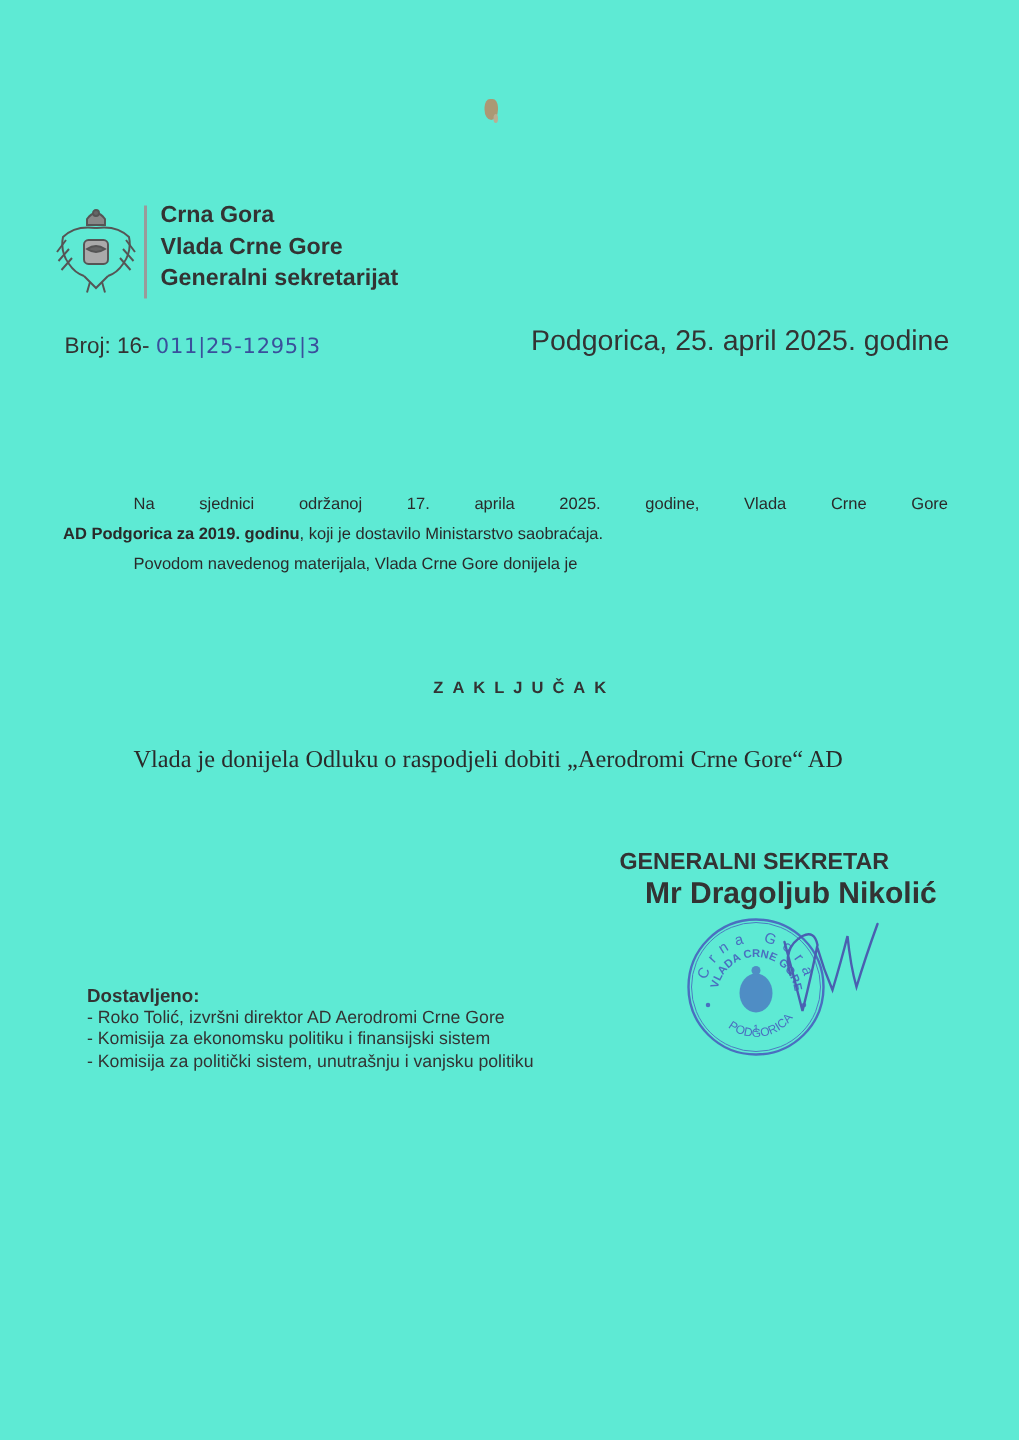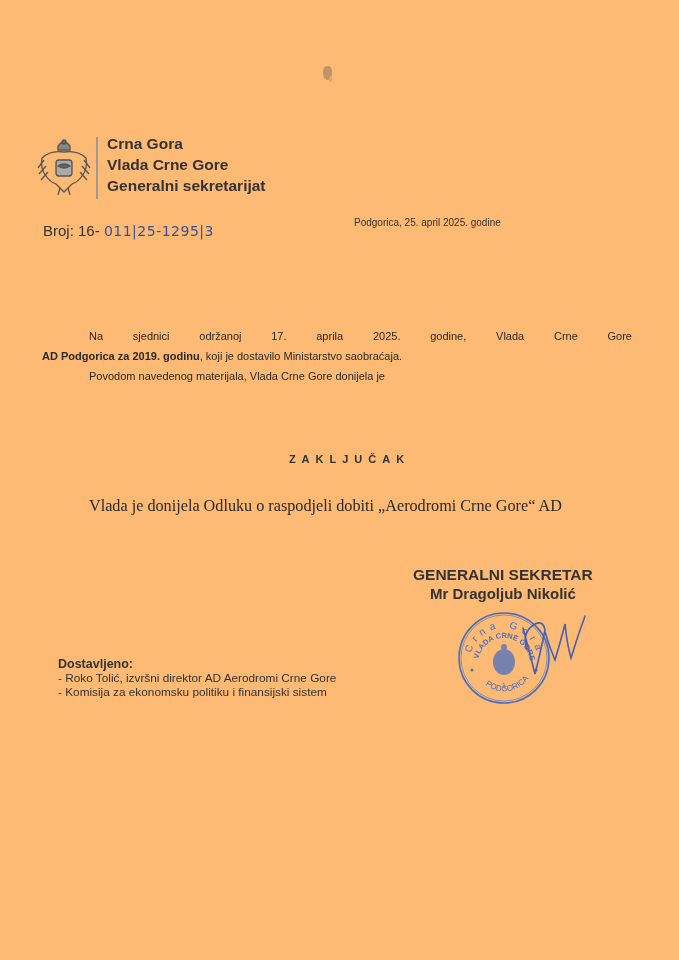--- a/index.html
+++ b/index.html
@@ -1,40 +1,40 @@
 <!DOCTYPE html>
 <html><head>
   <meta charset="utf-8">
   <style>
     html, body { margin: 0; padding: 0; background: #ffffff; }
     body { width: 679px; height: 960px; position: relative; overflow: hidden;
            font-family: "Liberation Sans", sans-serif; color: #222; }
-    .page { position: absolute; inset: 0; background: #fdba74; }
+    .page { position: absolute; inset: 0; background: #5eead4; }
     .abs { position: absolute; }
     .smudge { left: 323px; top: 66px; width: 9px; height: 14px; background: #b98a64;
               border-radius: 40% 40% 50% 50%; opacity: 0.85; }
     .smudge:after { content: ""; position: absolute; left: 6px; top: 10px; width: 3px; height: 6px;
               background: #c9a488; border-radius: 50%; }
     .crest { left: 36px; top: 138px; width: 56px; height: 58px; }
     .header-rule { left: 96px; top: 137px; width: 2px; height: 62px; background: #9a9a9a; }
     .header-block { left: 107px; top: 133px; font-weight: bold; font-size: 15.5px; line-height: 21px; color: #333; }
     .header-block div { white-space: nowrap; }
     .broj { left: 43px; top: 222px; font-size: 15px; color: #333; white-space: nowrap; }
     .broj .hand { font-family: "DejaVu Sans", sans-serif; color: #3a4f9c; font-size: 14px; letter-spacing: 0.5px; }
-    .date { left: 354px; top: 217px; font-size: 10px; color: #333; white-space: nowrap; }
+    .date { left: 354px; top: 217px; font-size: 19px; color: #333; white-space: nowrap; }
     .body-text { left: 42px; top: 326px; width: 590px; font-size: 11px; line-height: 20px; color: #2a2a2a; }
     .body-text p { margin: 0; text-align: justify; text-align-last: left; }
     .indent { text-indent: 47px; }
     .justify-full { text-align-last: justify !important; }
     .title { left: 0; width: 679px; top: 453px; text-align: center; font-weight: bold; font-size: 11px;
              letter-spacing: 6px; color: #333; padding-left: 20px; box-sizing: border-box; }
     .decision { left: 42px; top: 495px; width: 580px; font-size: 16.2px; line-height: 22px; color: #2a2a2a; font-family: Liberation Serif, serif; }
     .decision p { margin: 0; }
     .sig-title { left: 413px; top: 566px; font-weight: bold; font-size: 15.5px; color: #333; white-space: nowrap; }
-    .sig-name { left: 430px; top: 585px; font-weight: bold; font-size: 15px; color: #333; white-space: nowrap; text-align: right; }
+    .sig-name { left: 430px; top: 585px; font-weight: bold; font-size: 20px; color: #333; white-space: nowrap; text-align: right; }
     .stamp { left: 456px; top: 610px; width: 96px; height: 96px; }
     .signature { left: 515px; top: 610px; width: 78px; height: 70px; }
     .dist { left: 46px; top: 657px; font-size: 11.8px; line-height: 14.2px; color: #333; }
     .dist .head { font-weight: bold; font-size: 12.5px; }
     .dist div { white-space: nowrap; padding-left: 12px; }
   </style>
 </head>
 <body>
 
 <div class="page">
@@ -113,15 +113,16 @@
   </svg>
 
   <svg class="abs signature" viewBox="0 0 78 70">
     <path d="M8 18 Q14 40 20 64 Q26 40 30 20 Q28 10 20 14 Q6 22 12 40 M30 22 Q34 36 40 50 Q46 30 50 14 Q52 34 56 48 Q62 28 70 6" fill="none" stroke="#4a5fb0" stroke-width="1.6" stroke-linecap="round"></path>
   </svg>
 
   <div class="abs dist">
     <div class="head">Dostavljeno:</div>
     <div>- Roko Tolić, izvršni direktor AD Aerodromi Crne Gore</div>
     <div>- Komisija za ekonomsku politiku i finansijski sistem</div>
+    <div>- Komisija za politički sistem, unutrašnju i vanjsku politiku</div>
   </div>
 
 </div>
 
 </body></html>

